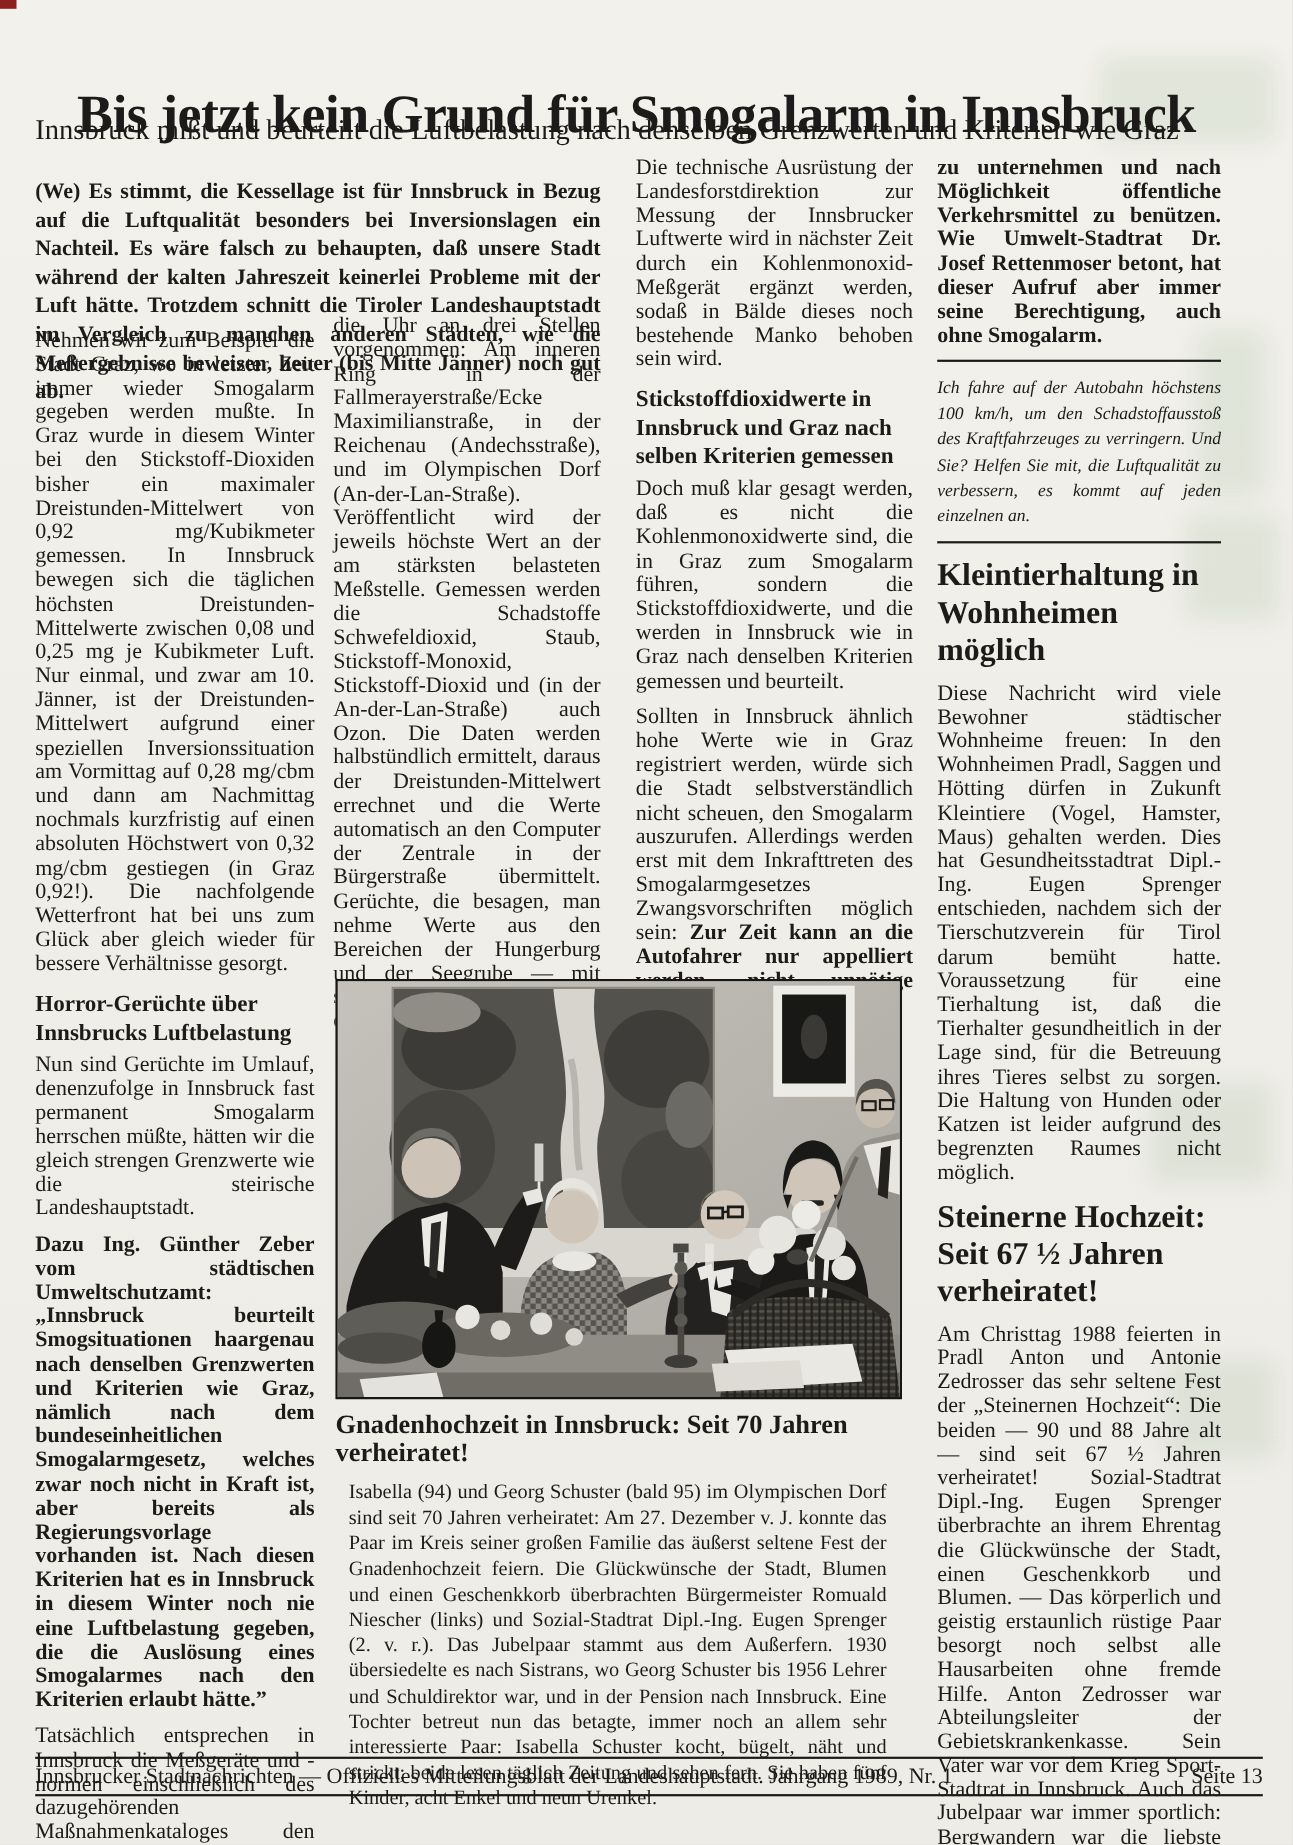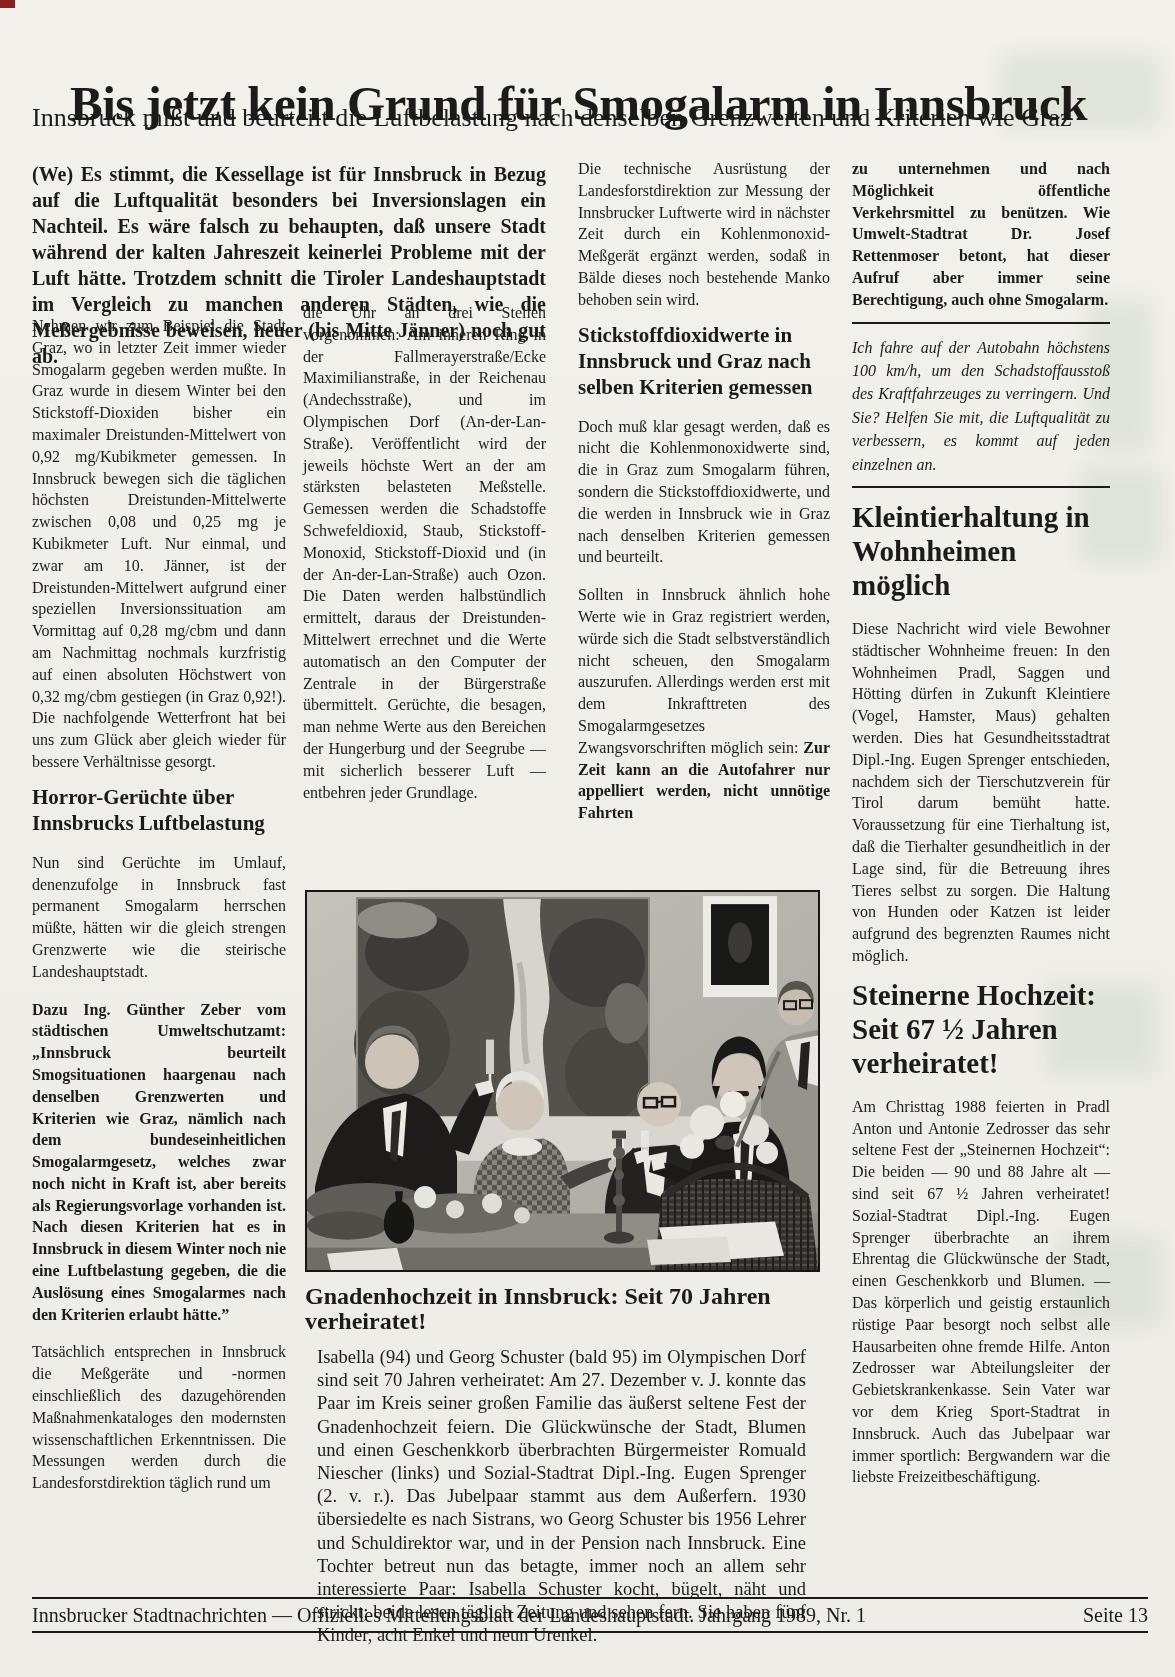--- a/index.html
+++ b/index.html
@@ -27,21 +27,21 @@
   }
   .lead{
     position:absolute;left:32px;top:141px;width:514px;
     font-size:20px;font-weight:bold;line-height:26px;text-align:justify;
   }
   .col{position:absolute;text-align:justify;}
   .col1{left:32px;top:299px;width:254px;}
   .col2{left:303px;top:286px;width:243px;}
   .col3{left:578px;top:142px;width:252px;}
   .col4{left:852px;top:142px;width:258px;}
-  .body{font-size:16px;line-height:21.8px;margin:16px 0 11px 0;}
+  .body{font-size:20px;line-height:21.8px;margin:0 0 11px 0;}
   .bold{font-weight:bold;}
   .h-small{font-size:21px;font-weight:bold;line-height:26px;text-align:left;margin:6px 0 7px 0;}
   .h-big{font-size:29px;font-weight:bold;line-height:34px;text-align:left;margin:10px 0 12px 0;}
   .rule{border:none;border-top:2.5px solid #1b1a18;margin:10px 0 12px 0;}
   .quote{font-style:italic;font-size:16px;line-height:23.4px;margin:0 0 4px 0;}
   .photo{
     position:absolute;left:305px;top:890px;width:511px;height:378px;
     border:2px solid #161614;background:#b5b3ac;
   }
   .photo svg{display:block;width:100%;height:100%;}

